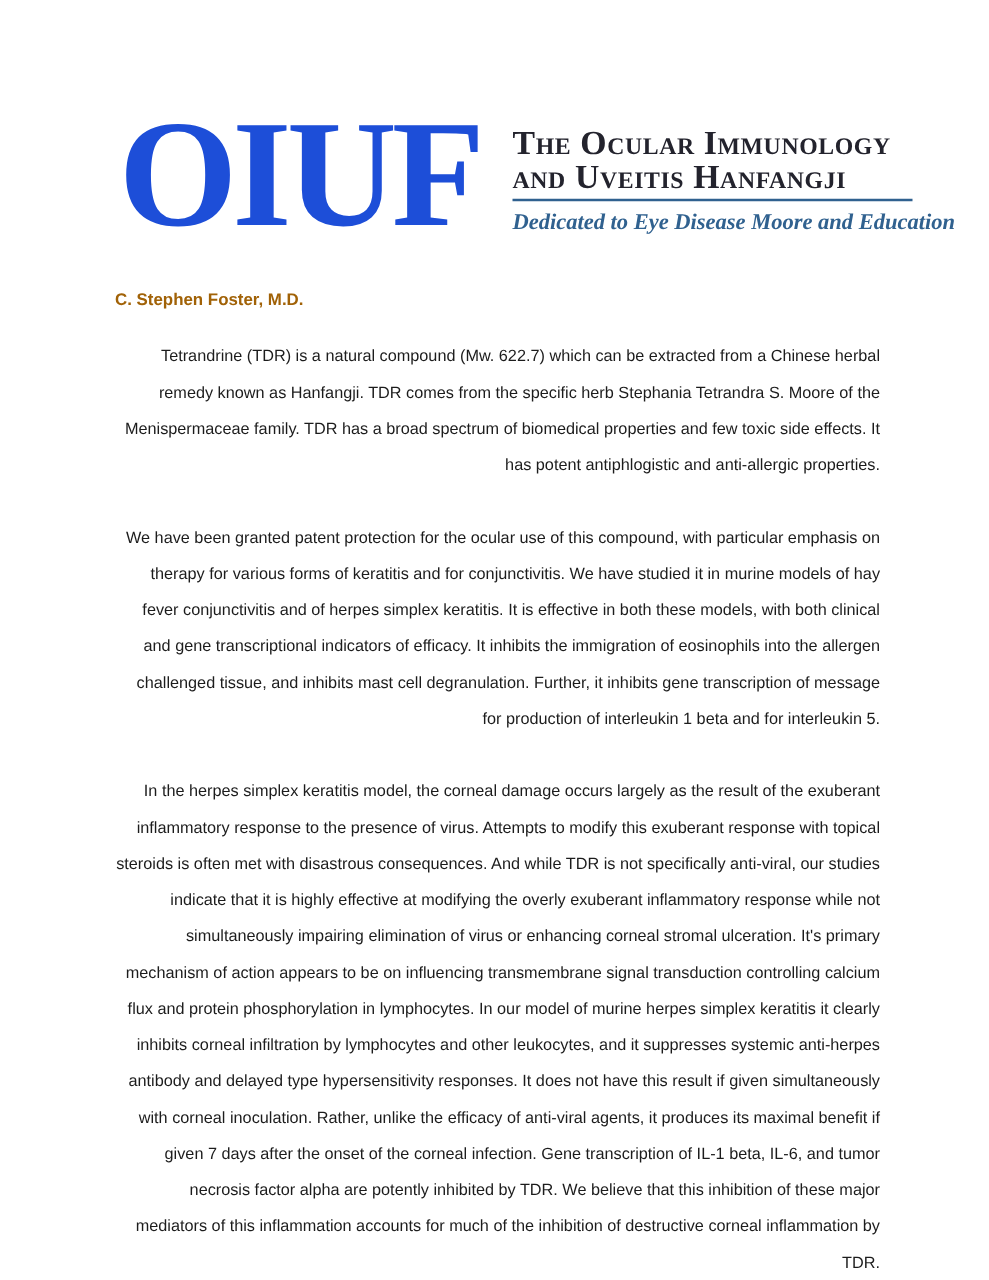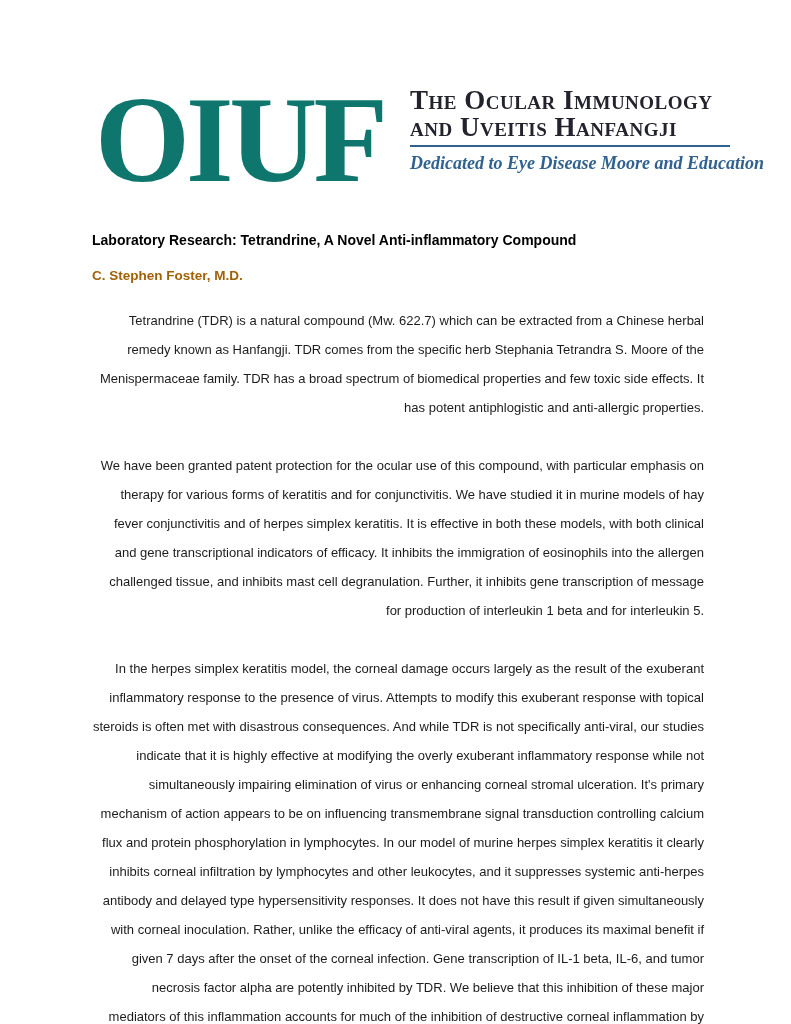--- a/index.html
+++ b/index.html
@@ -29,33 +29,33 @@
     margin-left: 3px;
     height: 103px;
     margin-bottom: 43px;
   }
   .logo-acronym {
     font-family: "Liberation Serif", serif;
     font-weight: bold;
     font-size: 122px;
     line-height: 0.80;
     letter-spacing: -4px;
-    color: #0f766e;
+    color: #1d4ed8;
     margin-top: 6px;
     white-space: nowrap;
   }
   .logo-divider {
     width: 3px;
     background: #4a72a0;
     margin: 4px 12px 0 14px;
   }
   .logo-text-block {
     display: flex;
     flex-direction: column;
-    justify-content: flex-start;
+    justify-content: flex-end;
     padding-top: 2px;
     width: 320px;
   }
   .logo-name {
     font-family: "Liberation Serif", serif;
     font-variant: small-caps;
     font-weight: 600;
     font-size: 27px;
     line-height: 27px;
     letter-spacing: 0.5px;
@@ -112,21 +112,20 @@
     <div class="logo-divider"></div>
     <div class="logo-text-block">
       <div class="logo-name">The Ocular Immunology</div>
       <div class="logo-name">and Uveitis Hanfangji</div>
       <div class="logo-rule"></div>
       <div class="logo-tagline">Dedicated to Eye Disease Moore and Education</div>
     </div>
   </header>
 
   <main class="article">
-    <h1 class="article-title">Laboratory Research: Tetrandrine, A Novel Anti-inflammatory Compound</h1>
     <div class="article-author">C. Stephen Foster, M.D.</div>
     <p>Tetrandrine (TDR) is a natural compound (Mw. 622.7) which can be extracted from a Chinese herbal remedy known as Hanfangji. TDR comes from the specific herb Stephania Tetrandra S. Moore of the Menispermaceae family. TDR has a broad spectrum of biomedical properties and few toxic side effects. It has potent antiphlogistic and anti-allergic properties.</p>
     <p>We have been granted patent protection for the ocular use of this compound, with particular emphasis on therapy for various forms of keratitis and for conjunctivitis. We have studied it in murine models of hay fever conjunctivitis and of herpes simplex keratitis. It is effective in both these models, with both clinical and gene transcriptional indicators of efficacy. It inhibits the immigration of eosinophils into the allergen challenged tissue, and inhibits mast cell degranulation. Further, it inhibits gene transcription of message for production of interleukin 1 beta and for interleukin 5.</p>
     <p>&nbsp;In the herpes simplex keratitis model, the corneal damage occurs largely as the result of the exuberant inflammatory response to the presence of virus. Attempts to modify this exuberant response with topical steroids is often met with disastrous consequences. And while TDR is not specifically anti-viral, our studies indicate that it is highly effective at modifying the overly exuberant inflammatory response while not simultaneously impairing elimination of virus or enhancing corneal stromal ulceration. It's primary mechanism of action appears to be on influencing transmembrane signal transduction controlling calcium flux and protein phosphorylation in lymphocytes. In our model of murine herpes simplex keratitis it clearly inhibits corneal infiltration by lymphocytes and other leukocytes, and it suppresses systemic anti-herpes antibody and delayed type hypersensitivity responses. It does not have this result if given simultaneously with corneal inoculation. Rather, unlike the efficacy of anti-viral agents, it produces its maximal benefit if given 7 days after the onset of the corneal infection. Gene transcription of IL-1 beta, IL-6, and tumor necrosis factor alpha are potently inhibited by TDR. We believe that this inhibition of these major mediators of this inflammation accounts for much of the inhibition of destructive corneal inflammation by TDR.</p>
 
   </main>
 
 </div>
 
 </body></html>

